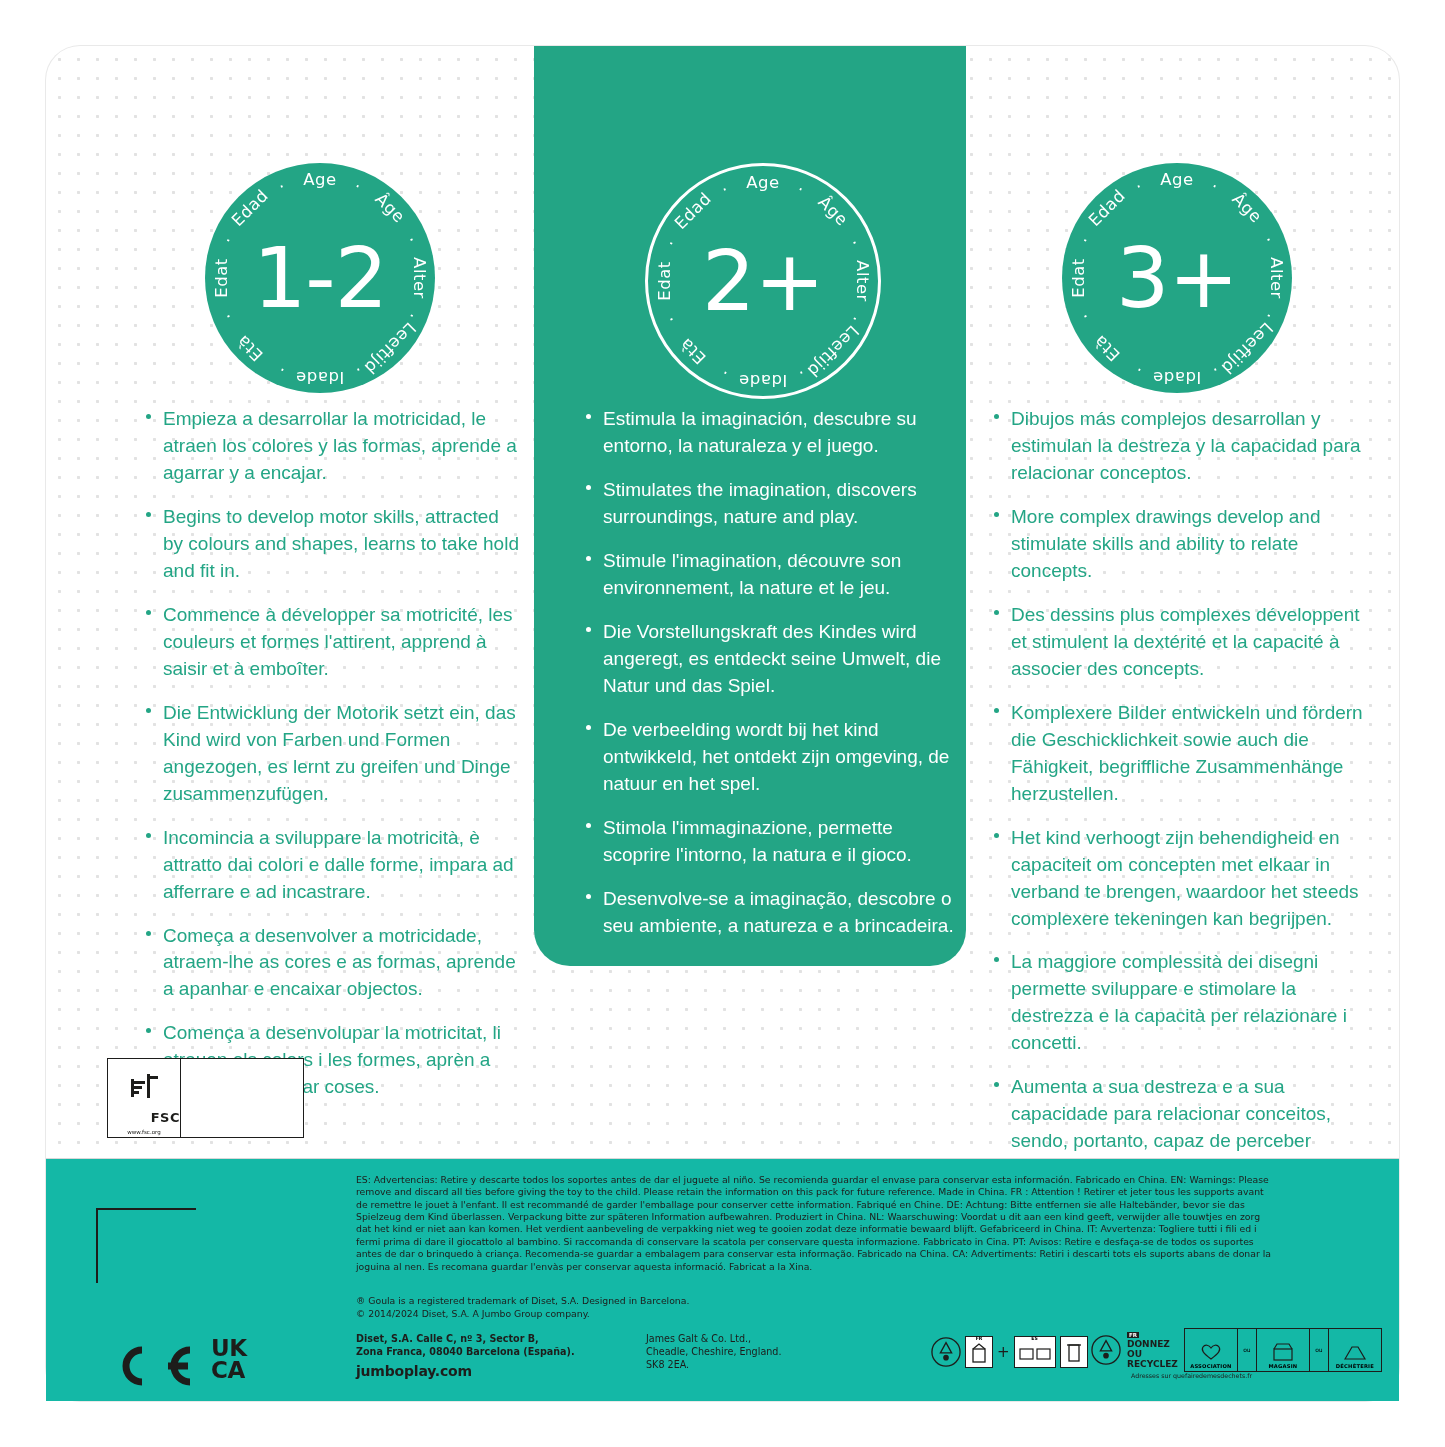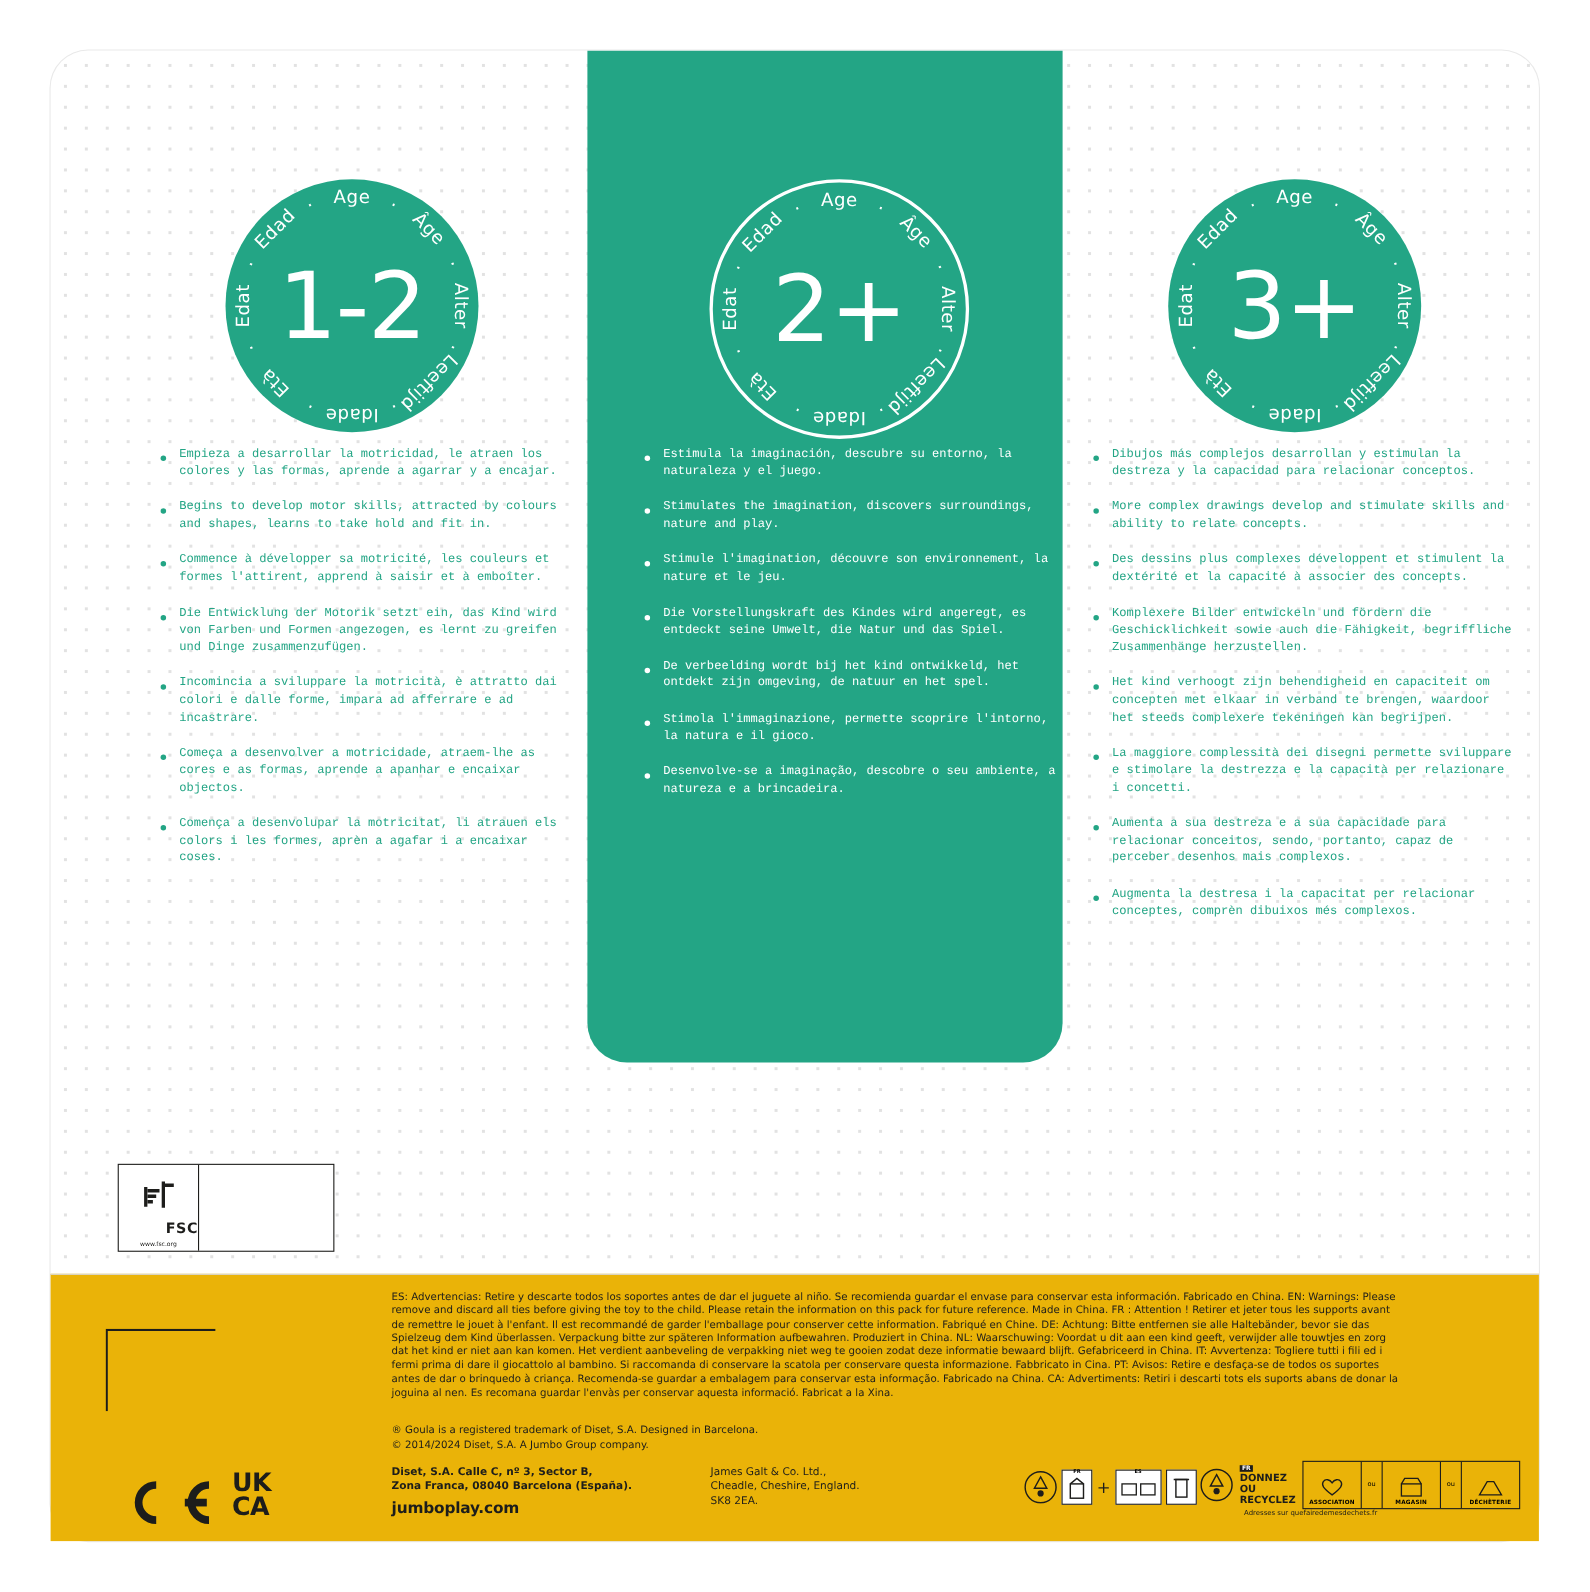--- a/index.html
+++ b/index.html
@@ -51,22 +51,22 @@
 
   
   .col{position:absolute;top:360px;}
   #col1{left:100px;width:375px;}
   #col2{left:540px;width:375px;}
   #col3{left:948px;width:385px;}
 
   .bullets{list-style:none;margin:0;padding:0;}
   .bullets li{
     position:relative;padding-left:17px;margin-bottom:17px;
-    font-family:Liberation Mono, monospace;
-    font-size:11px;line-height:1.42;
+    font-family:Liberation Sans, sans-serif;
+    font-size:19px;line-height:1.42;
     color:#23a585;
   }
   .bullets li:before{
     content:"";position:absolute;left:0;top:8px;width:5px;height:5px;border-radius:50%;
     background:#23a585;
   }
   #col2 .bullets li{color:#ffffff;}
   #col2 .bullets li:before{background:#ffffff;}
 
   
@@ -94,21 +94,21 @@
   .eleph{position:relative;width:180px;height:88px;}
   .goula{
     margin-top:4px;font-size:31px;font-weight:bold;color:#1d1d1b;
     letter-spacing:2px;font-family:"DejaVu Sans",sans-serif;
   }
   .goula sup{font-size:11px;vertical-align:super;}
 
   
   .legal{
     position:absolute;left:46px;top:1158px;width:1353px;height:243px;
-    background:#eab308;
+    background:#14b8a6;
   }
   .legal .sep{position:absolute;left:0;top:0;width:100%;height:1px;background:#d8d8d8;}
   .legal-text{
     position:absolute;left:310px;top:16px;width:920px;
     font-size:9.3px;line-height:1.33;color:#1d1d1b;text-align:left;
   }
   .trademark{
     position:absolute;left:310px;top:136px;width:560px;
     font-size:9.3px;line-height:1.45;color:#1d1d1b;
   }

